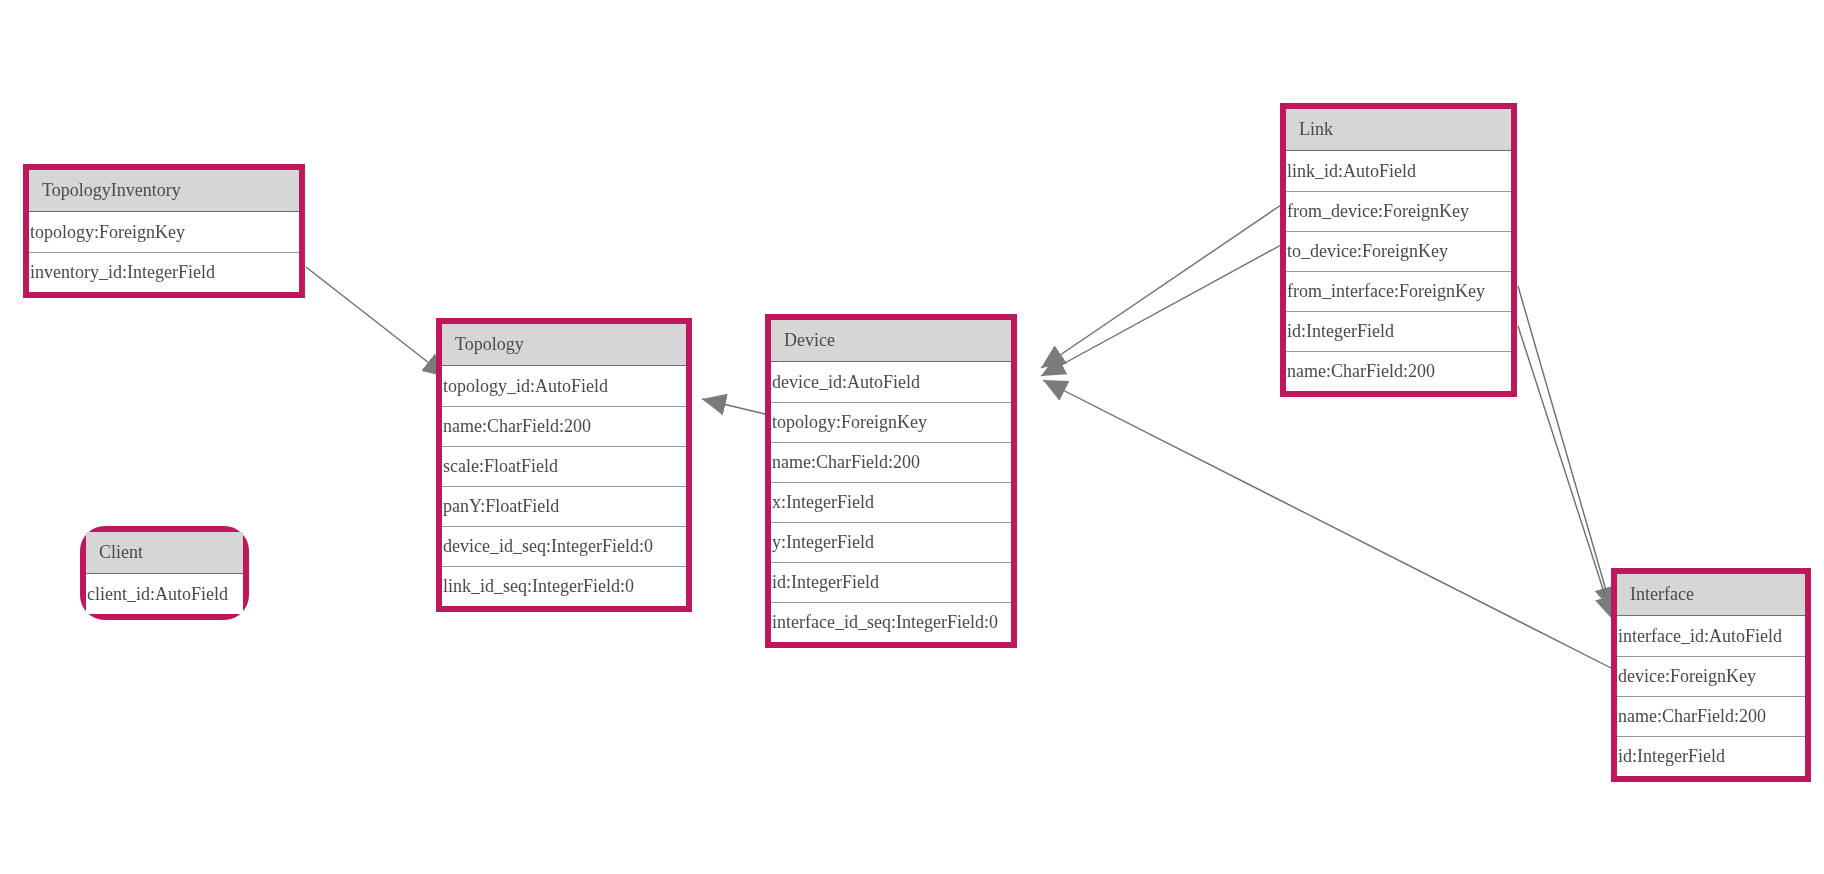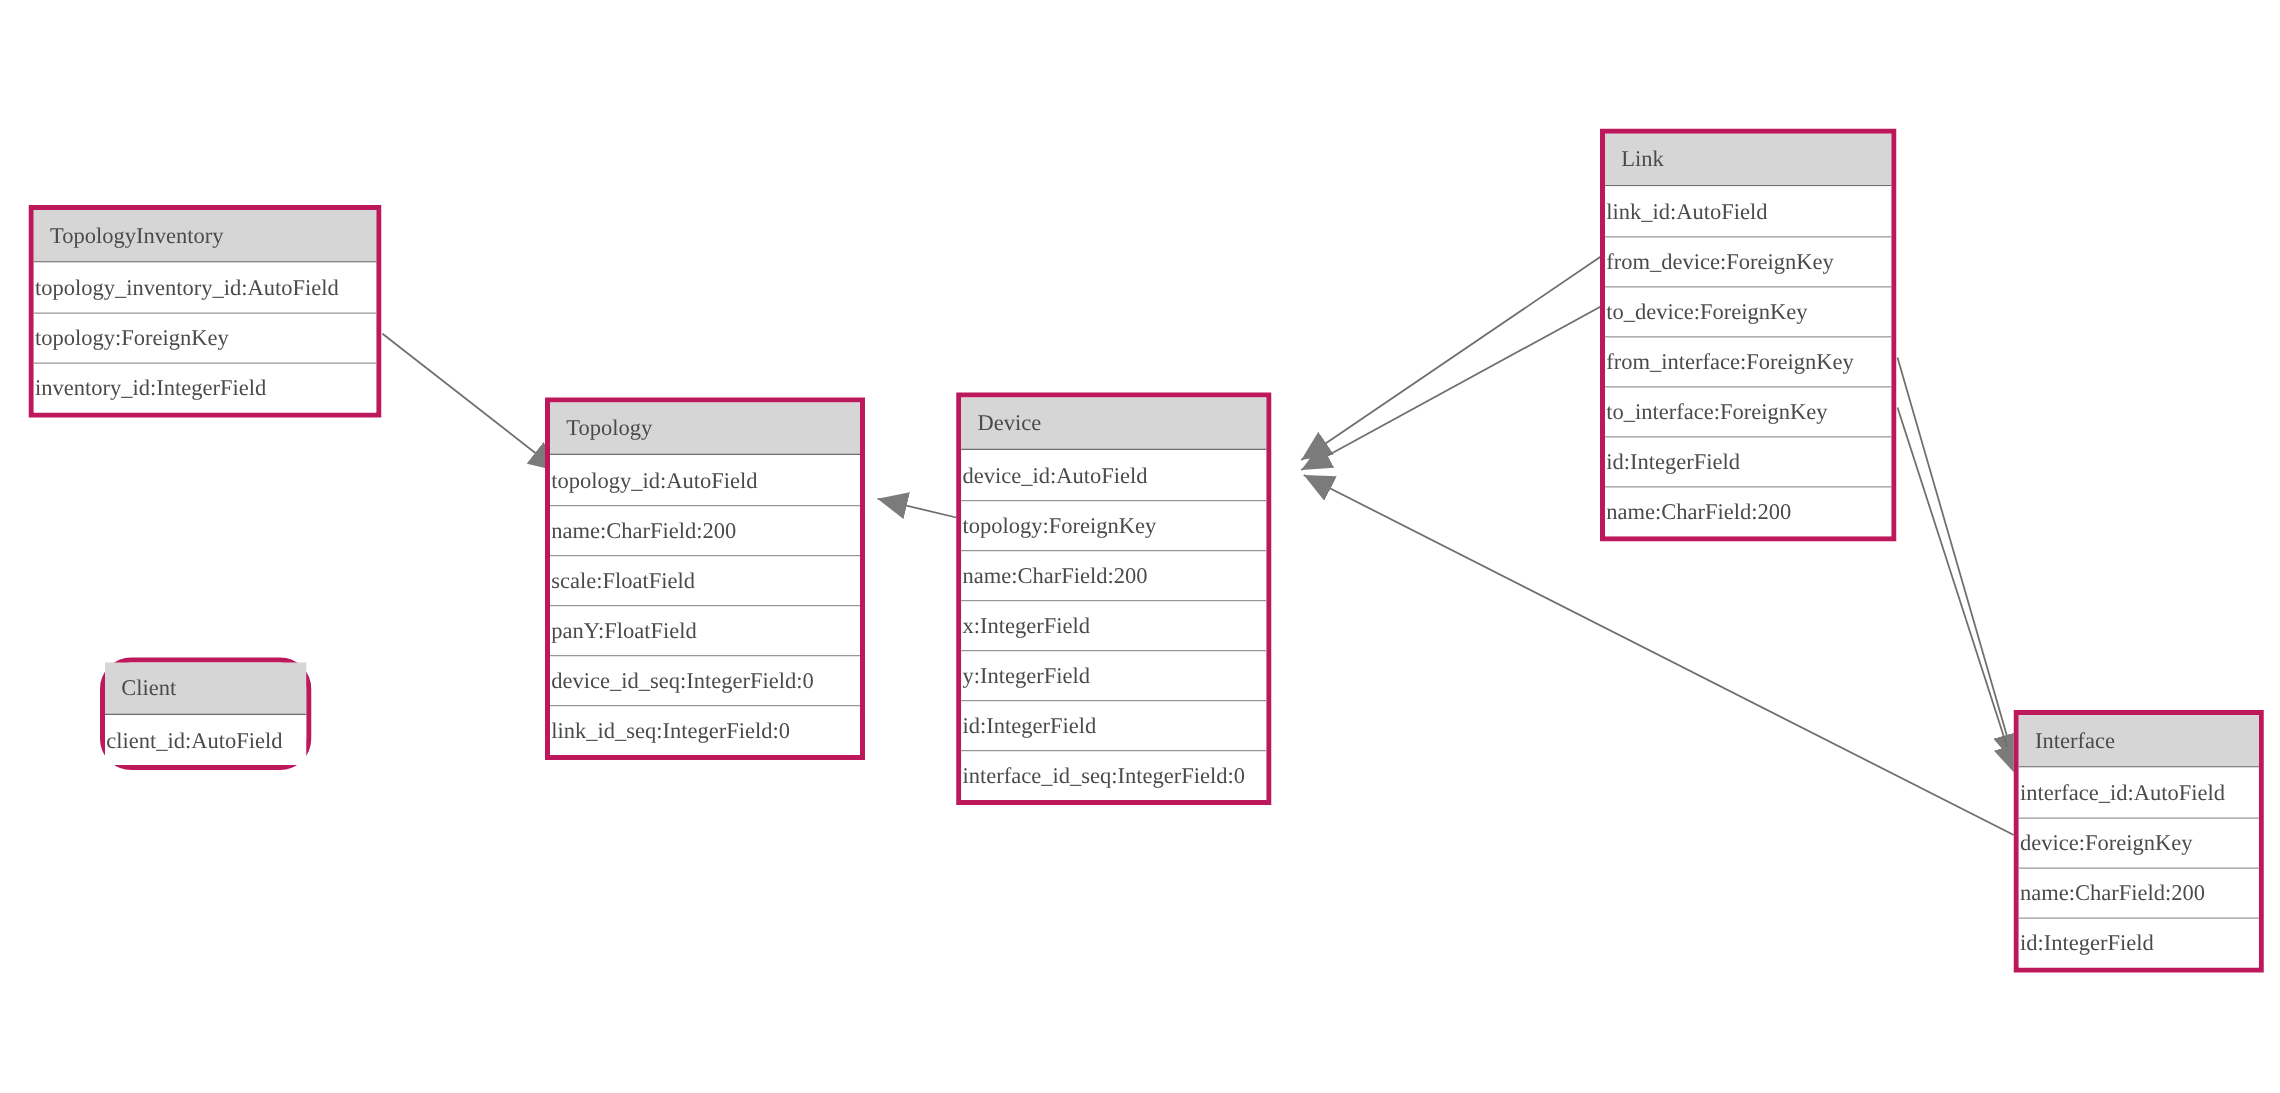--- a/index.html
+++ b/index.html
@@ -12,21 +12,21 @@
     overflow: hidden;
   }
   svg.edges {
     position: absolute;
     left: 0; top: 0;
     width: 1824px; height: 874px;
   }
   .entity {
     position: absolute;
     box-sizing: border-box;
-    border: 4px solid #be185d;
+    border: 6px solid #be185d;
     background: #ffffff;
     color: #4a4a4a;
   }
   .entity-header {
     box-sizing: border-box;
     height: 42px;
     background: #d6d6d6;
     border-bottom: 1px solid #6e6e6e;
     display: flex;
     align-items: center;
@@ -71,21 +71,20 @@
     <line x1="765" y1="414" x2="702" y2="399" stroke="#6e6e6e" stroke-width="1.4" marker-end="url(#arrow)"></line>
     <line x1="1281" y1="205" x2="1041" y2="368" stroke="#6e6e6e" stroke-width="1.4" marker-end="url(#arrow)"></line>
     <line x1="1281" y1="245" x2="1041" y2="376" stroke="#6e6e6e" stroke-width="1.4" marker-end="url(#arrow)"></line>
     <line x1="1518" y1="286" x2="1612" y2="611" stroke="#6e6e6e" stroke-width="1.4" marker-end="url(#arrow)"></line>
     <line x1="1518" y1="326" x2="1613" y2="620" stroke="#6e6e6e" stroke-width="1.4" marker-end="url(#arrow)"></line>
     <line x1="1611" y1="668" x2="1043" y2="380" stroke="#6e6e6e" stroke-width="1.4" marker-end="url(#arrow)"></line>
   </svg>
 
   <div class="entity e-topologyinventory">
     <div class="entity-header">TopologyInventory</div>
-    <div class="entity-row">topology_inventory_id:AutoField</div>
     <div class="entity-row">topology:ForeignKey</div>
     <div class="entity-row">inventory_id:IntegerField</div>
   </div>
 
   <div class="entity e-topology">
     <div class="entity-header">Topology</div>
     <div class="entity-row">topology_id:AutoField</div>
     <div class="entity-row">name:CharField:200</div>
     <div class="entity-row">scale:FloatField</div>
     <div class="entity-row">panY:FloatField</div>
@@ -108,21 +107,20 @@
     <div class="entity-row">id:IntegerField</div>
     <div class="entity-row">interface_id_seq:IntegerField:0</div>
   </div>
 
   <div class="entity e-link">
     <div class="entity-header">Link</div>
     <div class="entity-row">link_id:AutoField</div>
     <div class="entity-row">from_device:ForeignKey</div>
     <div class="entity-row">to_device:ForeignKey</div>
     <div class="entity-row">from_interface:ForeignKey</div>
-    <div class="entity-row">to_interface:ForeignKey</div>
     <div class="entity-row">id:IntegerField</div>
     <div class="entity-row">name:CharField:200</div>
   </div>
 
   <div class="entity e-interface">
     <div class="entity-header">Interface</div>
     <div class="entity-row">interface_id:AutoField</div>
     <div class="entity-row">device:ForeignKey</div>
     <div class="entity-row">name:CharField:200</div>
     <div class="entity-row">id:IntegerField</div>

